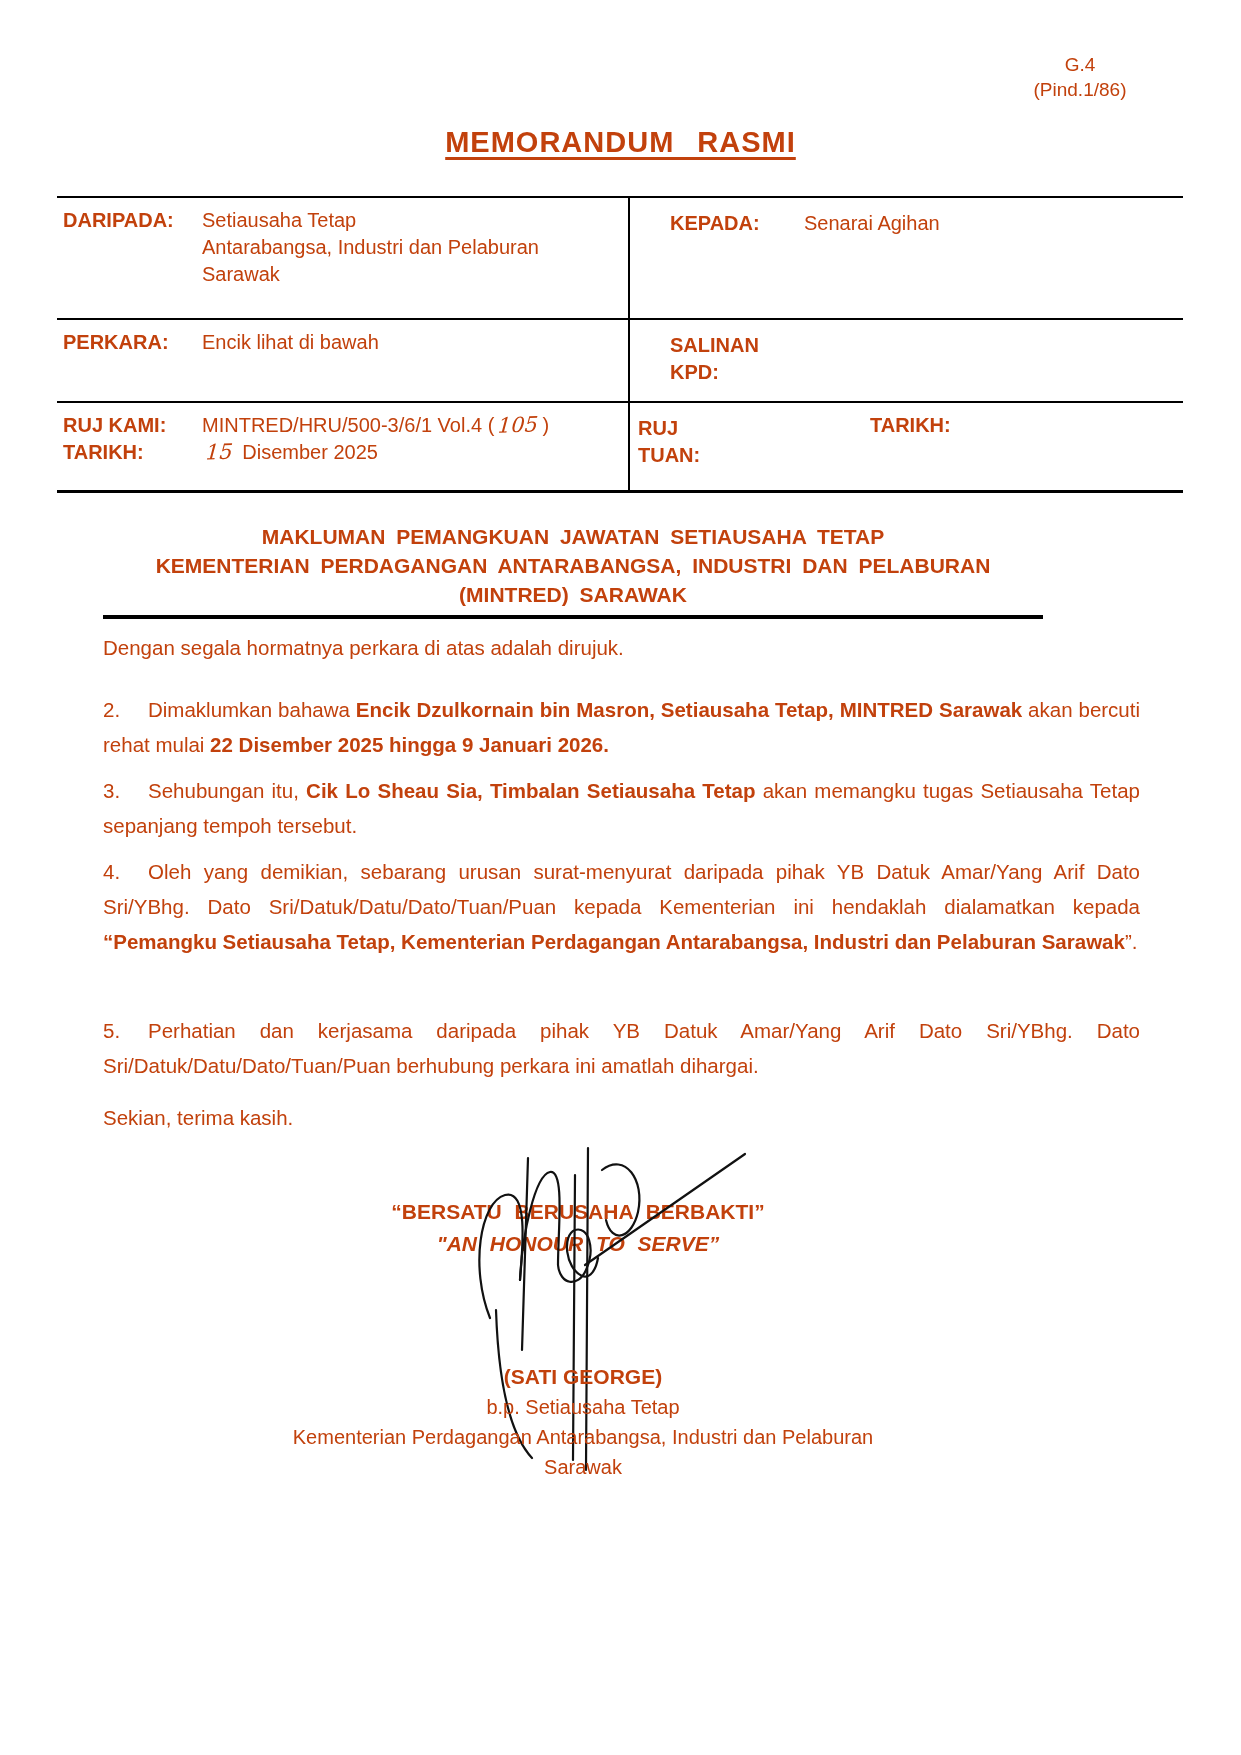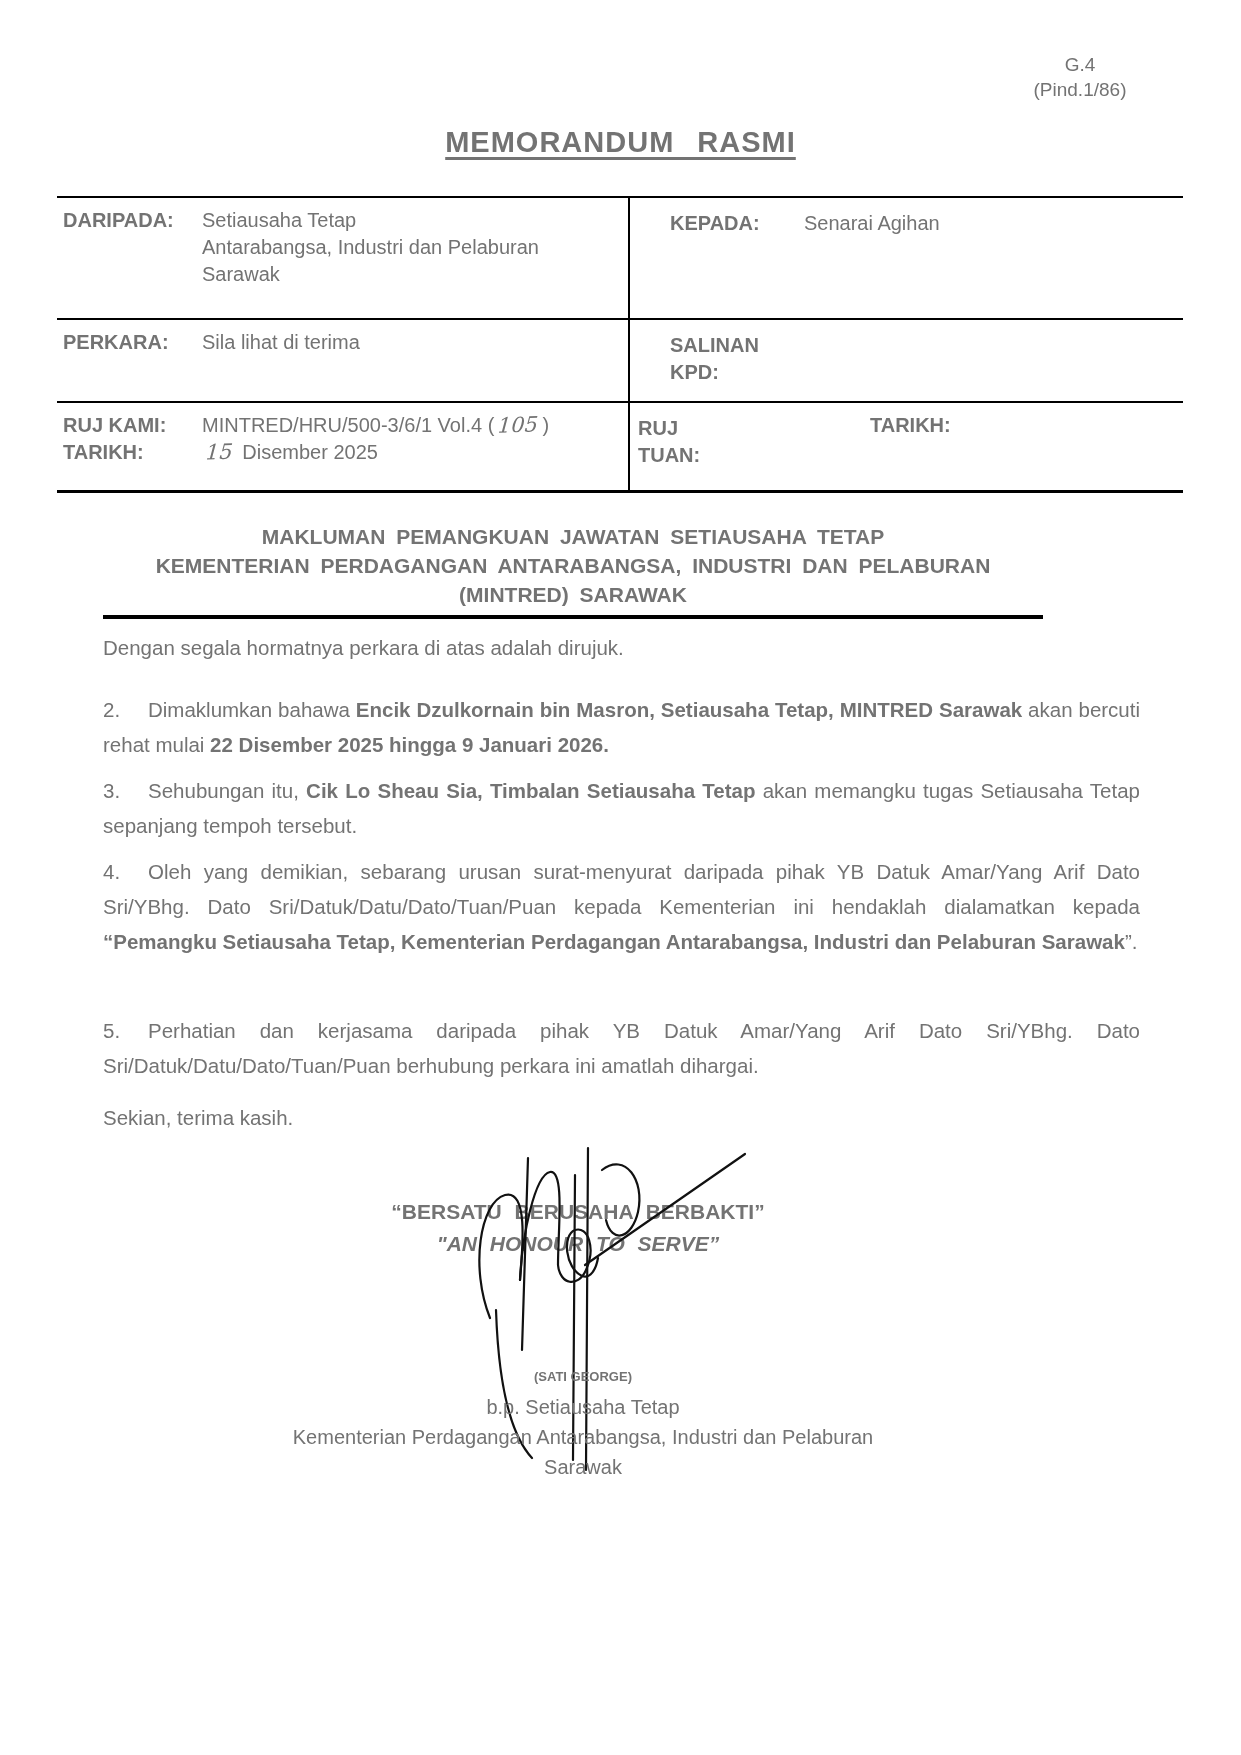--- a/index.html
+++ b/index.html
@@ -1,21 +1,21 @@
 <!DOCTYPE html>
 <html><head>
 <meta charset="utf-8">
 <style>
   * { margin:0; padding:0; box-sizing:border-box; }
   html,body { background:#e8e8e8; }
   .page {
     position:relative;
     width:1241px; height:1755px;
     background:#ffffff;
-    color:#737373;
+    color:#c2410c;
     font-family:"Liberation Sans", sans-serif;
     overflow:hidden;
   }
   .corner {
     position:absolute; top:52px; left:1015px; width:130px;
     text-align:center; font-size:19px; line-height:25px;
   }
   .doc-title {
     position:absolute; top:126px; left:0; width:100%;
     text-align:center; font-weight:bold; font-size:29px;
@@ -74,21 +74,21 @@
     position:absolute; top:1196px; left:103px; width:950px;
     text-align:center; font-weight:bold; font-size:21px;
     line-height:32px; word-spacing:7px;
   }
   .motto .it { font-style:italic; }
   
   .sig-block {
     position:absolute; top:1362px; left:63px; width:1040px;
     text-align:center; font-size:20px; line-height:30px;
   }
-  .sig-name { font-weight:bold; font-size:13px; }
+  .sig-name { font-weight:bold; font-size:21px; }
   .sig-svg { position:absolute; top:1140px; left:410px; }
   .sig-svg path { fill:none; stroke:#111; stroke-width:2.2; stroke-linecap:round; }
 </style>
 </head>
 <body>
 
 <div class="page">
 
   <div class="corner">
     <div>G.4</div>
@@ -112,21 +112,21 @@
       <div class="tcell-r">
         <div class="pair">
           <span class="lbl">KEPADA:</span>
           <span>Senarai Agihan</span>
         </div>
       </div>
     </div>
     <div class="trow rb r2">
       <div class="tcell-l pair">
         <span class="lbl">PERKARA:</span>
-        <span>Sila lihat di terima</span>
+        <span>Encik lihat di bawah</span>
       </div>
       <div class="tcell-r">
         <div class="lbl">SALINAN</div>
         <div class="lbl">KPD:</div>
       </div>
     </div>
     <div class="trow r3">
       <div class="tcell-l">
         <div class="pair">
           <span class="lbl">RUJ KAMI:</span>

